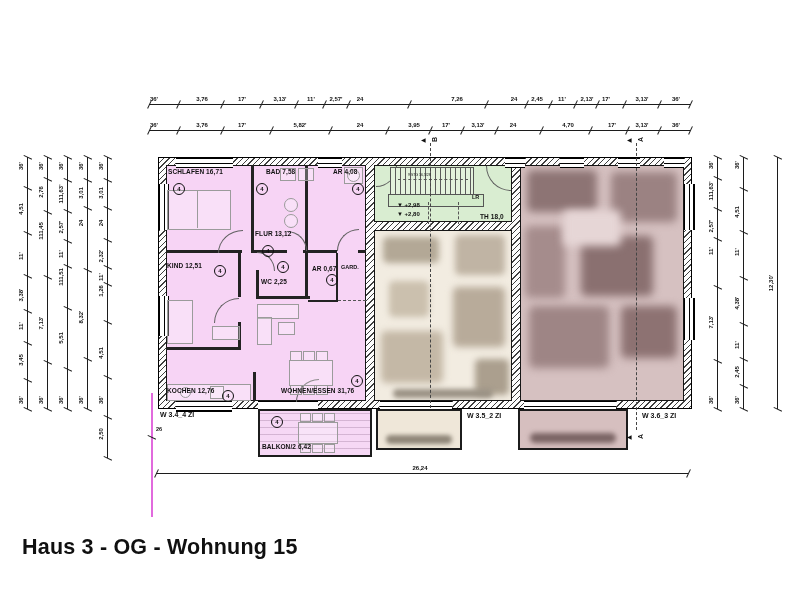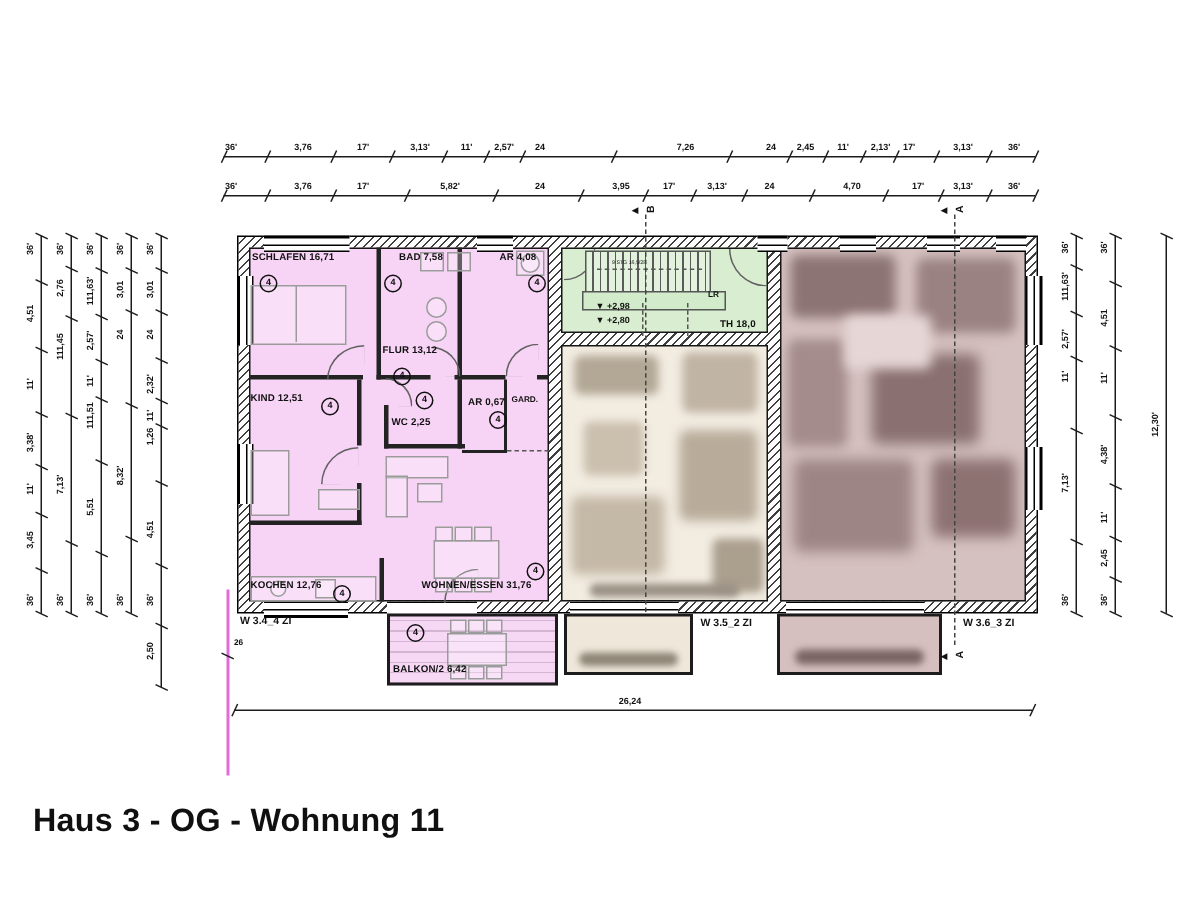--- a/index.html
+++ b/index.html
@@ -393,14 +393,14 @@
       <div class="secline" style="left: 430px; top: 143px; height: 265px;"></div>
       <div class="sectri" style="left: 421px; top: 136px;">◀</div>
       <div class="secl" style="left: 432px; top: 136px;">B</div>
       <div class="secline" style="left: 636px; top: 143px; height: 287px;"></div>
       <div class="sectri" style="left: 627px; top: 136px;">◀</div>
       <div class="secl" style="left: 638px; top: 136px;">A</div>
       <div class="sectri" style="left: 627px; top: 433px;">◀</div>
       <div class="secl" style="left: 638px; top: 433px;">A</div>
     </div>
 
-  <div id="title">Haus 3 - OG - Wohnung 11</div>
+  <div id="title">Haus 3 - OG - Wohnung 15</div>
 </div>
 
 </body></html>

